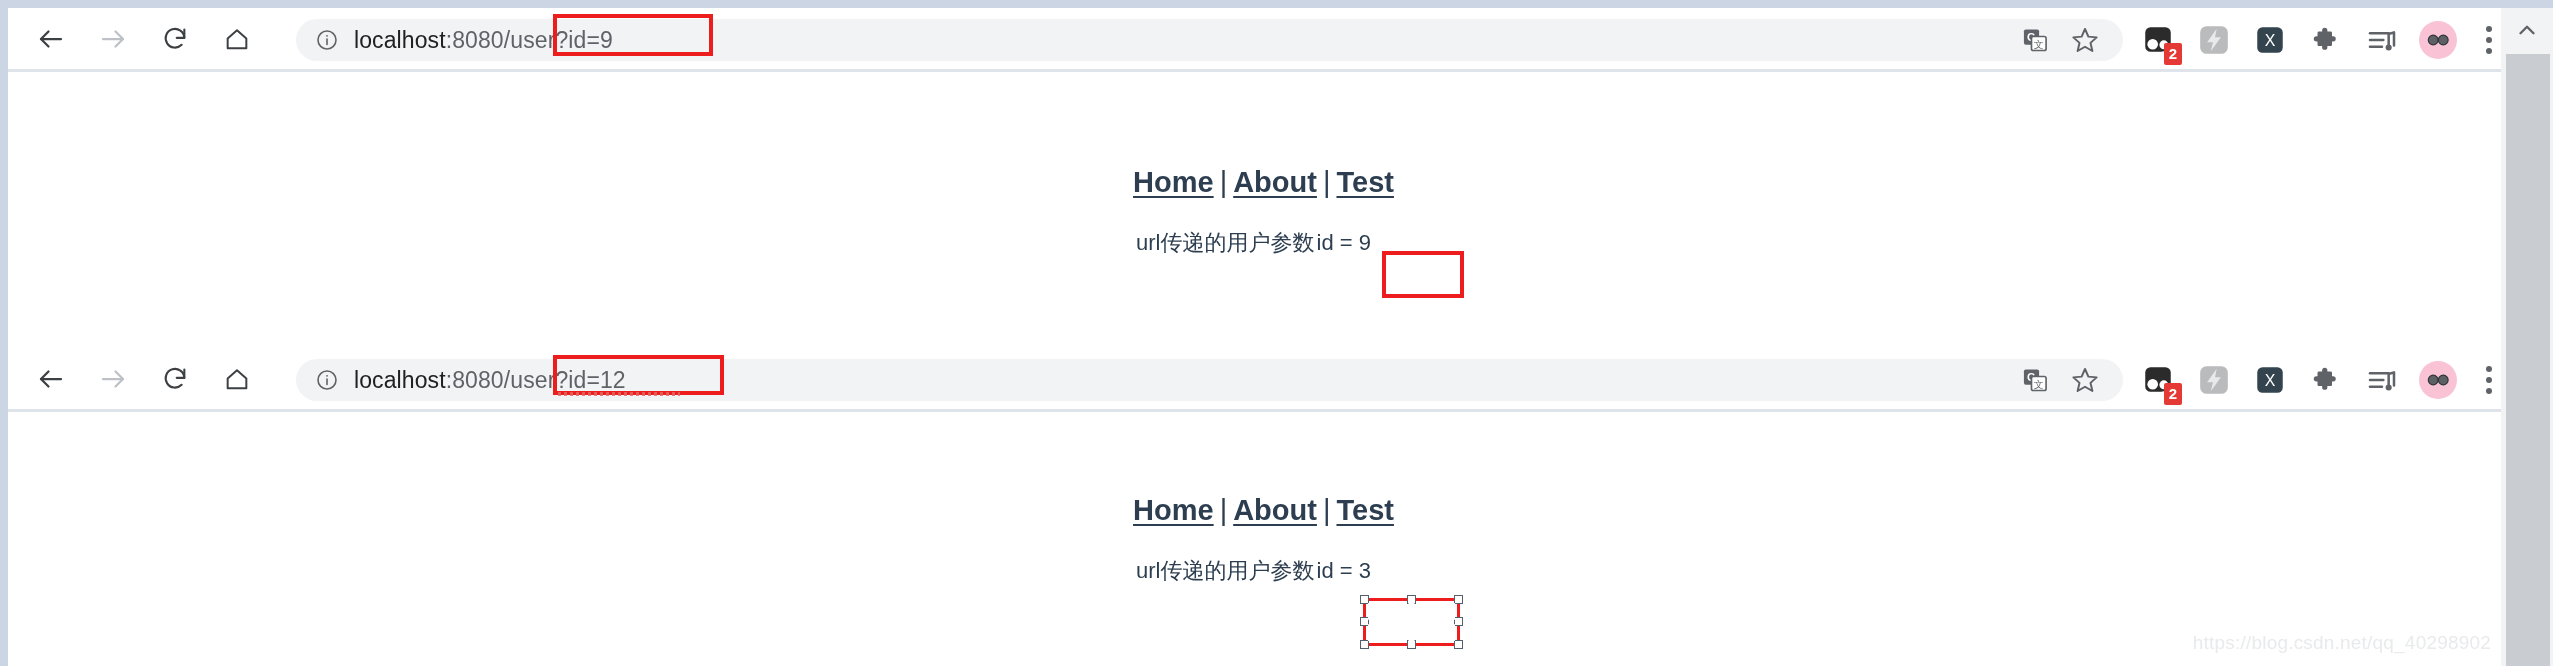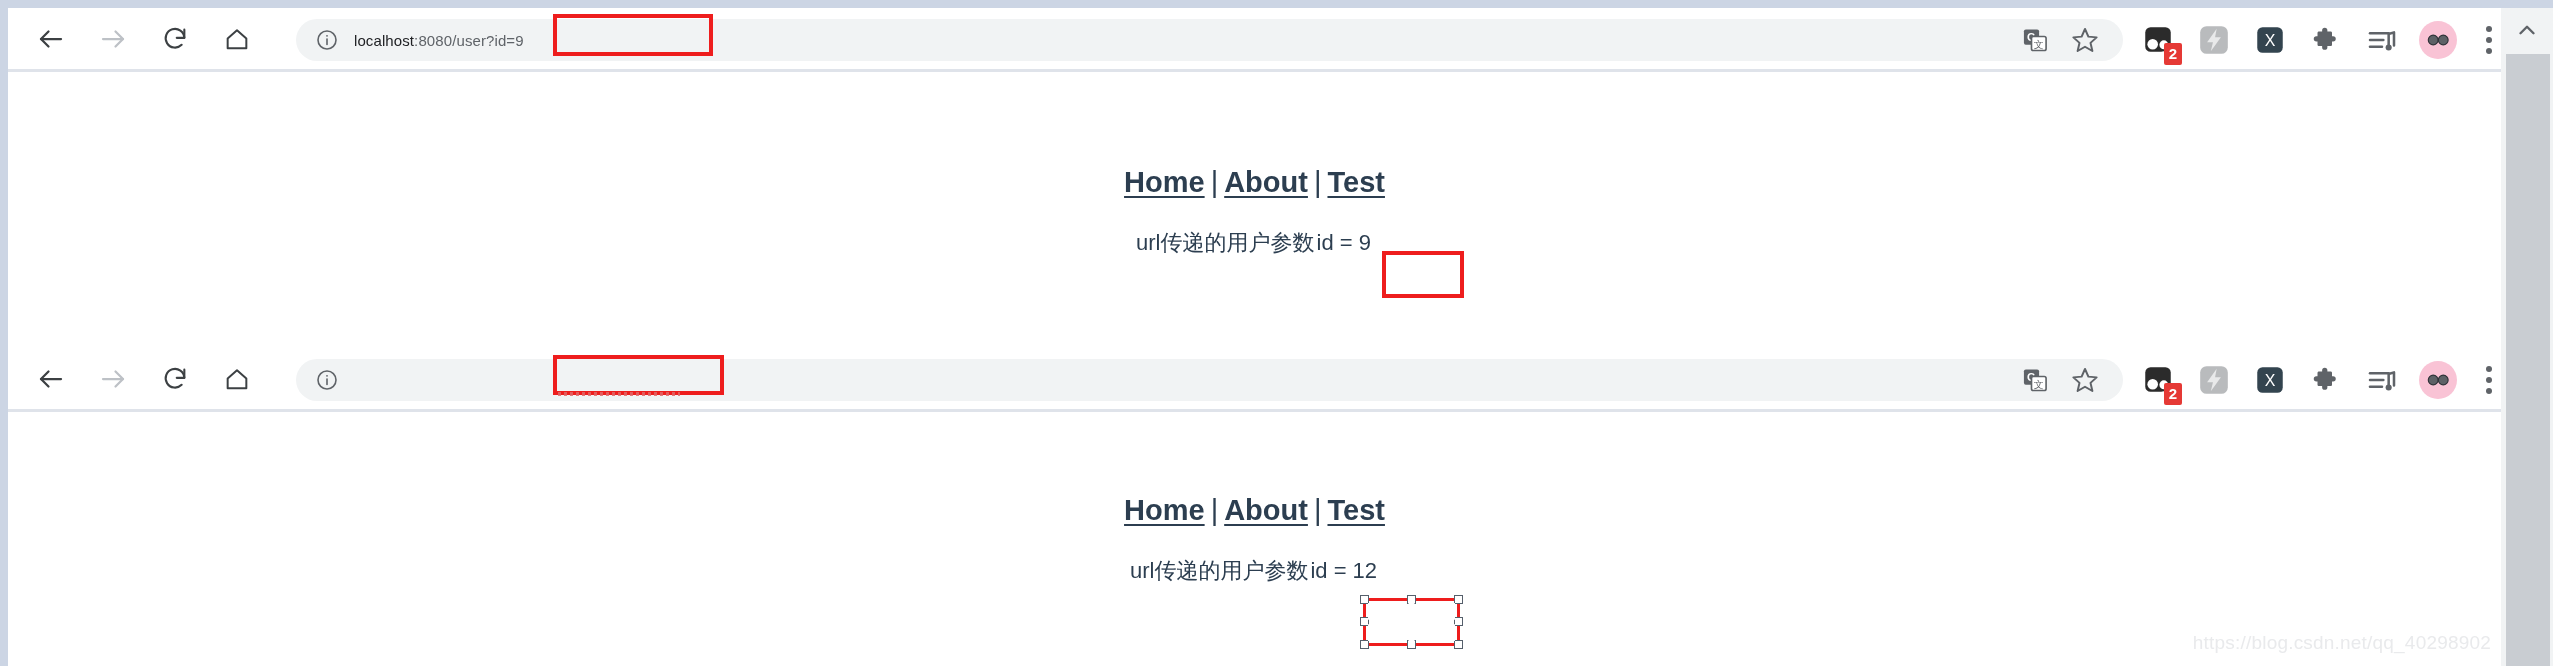--- a/index.html
+++ b/index.html
@@ -82,21 +82,21 @@
   }
   .info-icon {
     margin-left: 18px;
     width: 26px; height: 26px;
     display: flex; align-items: center; justify-content: center;
     flex: 0 0 auto;
     cursor: pointer;
   }
   .url-text {
     margin-left: 14px;
-    font-size: 15px;
+    font-size: 23px;
     color: #202124;
     white-space: nowrap;
     letter-spacing: 0.1px;
     position: relative;
   }
   .url-text .dim { color: #5f6368; }
   .url-text .path { color: #5f6368; }
 
   .omni-right {
     margin-left: auto;
@@ -173,20 +173,21 @@
   .page.second { top: 412px; height: 254px; }
 
   .nav-links {
     position: absolute;
     width: 100%;
     text-align: center;
     font-size: 29px;
     font-weight: bold;
     color: #2c3e50;
     white-space: nowrap;
+    margin-left: 9px;
   }
   .page.first .nav-links  { top: 94px; }
   .page.second .nav-links { top: 82px; }
 
   .nav-links a {
     color: #2c3e50;
     text-decoration: underline;
     text-underline-offset: 4px;
     cursor: pointer;
   }
@@ -447,20 +448,21 @@
     </div>
 
     <div class="omnibox">
       <div class="info-icon">
         <svg width="24" height="24" viewBox="0 0 24 24" fill="none" stroke="#5f6368" stroke-width="1.6">
           <circle cx="12" cy="12" r="9"></circle>
           <line x1="12" y1="11" x2="12" y2="16.5" stroke-linecap="round"></line>
           <circle cx="12" cy="7.8" r="0.9" fill="#5f6368" stroke="none"></circle>
         </svg>
       </div>
+      <div class="url-text"><span>localhost</span><span class="dim">:8080</span><span class="path">/</span><span class="path">user?id=12</span></div>
       <div class="omni-right">
         <div class="omni-icon">
           <svg width="28" height="28" viewBox="0 0 24 24">
             <rect x="2.5" y="3" width="13" height="13" rx="1.6" fill="#5f6368"></rect>
             <text x="5.2" y="13" font-family="Liberation Sans, sans-serif" font-size="9.5" font-weight="bold" fill="#ffffff">G</text>
             <rect x="9" y="9" width="12.5" height="12" rx="1.6" fill="#ffffff" stroke="#5f6368" stroke-width="1.4"></rect>
             <text x="11" y="19" font-family="DejaVu Sans, sans-serif" font-size="8.5" fill="#5f6368">文</text>
           </svg>
         </div>
         <div class="omni-icon">
@@ -521,21 +523,21 @@
         <i></i>
       </div>
     </div>
   </div>
   <div class="toolbar-divider second"></div>
 
   <div class="page second">
     <div class="nav-links">
       <a>Home</a><span class="sep">|</span><a>About</a><span class="sep">|</span><a>Test</a>
     </div>
-    <div class="content-line"><span>url传递的用户参数</span><span class="param">id = 12</span></div>
+    <div class="content-line"><span>url传递的用户参数</span><span class="param">id = 3</span></div>
   </div>
 
   <div class="ann-box ann-url-1"></div>
   <div class="ann-box ann-url-2"></div>
   <div class="squiggle"></div>
   <div class="ann-box ann-content-1"></div>
 
   <div class="ann-selected">
     <span class="handle h-tl"></span>
     <span class="handle h-tc"></span>

